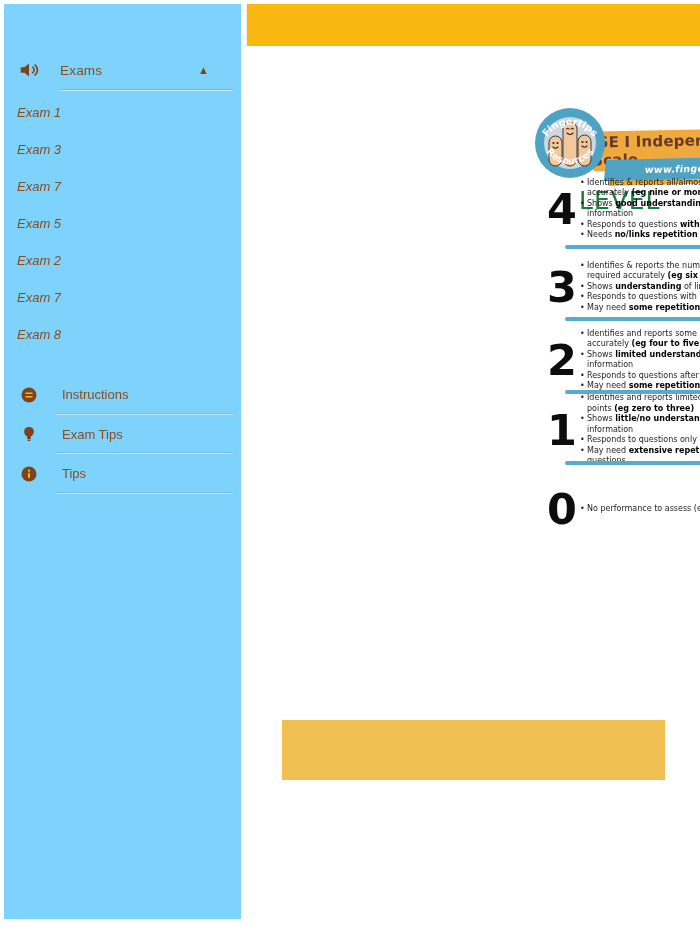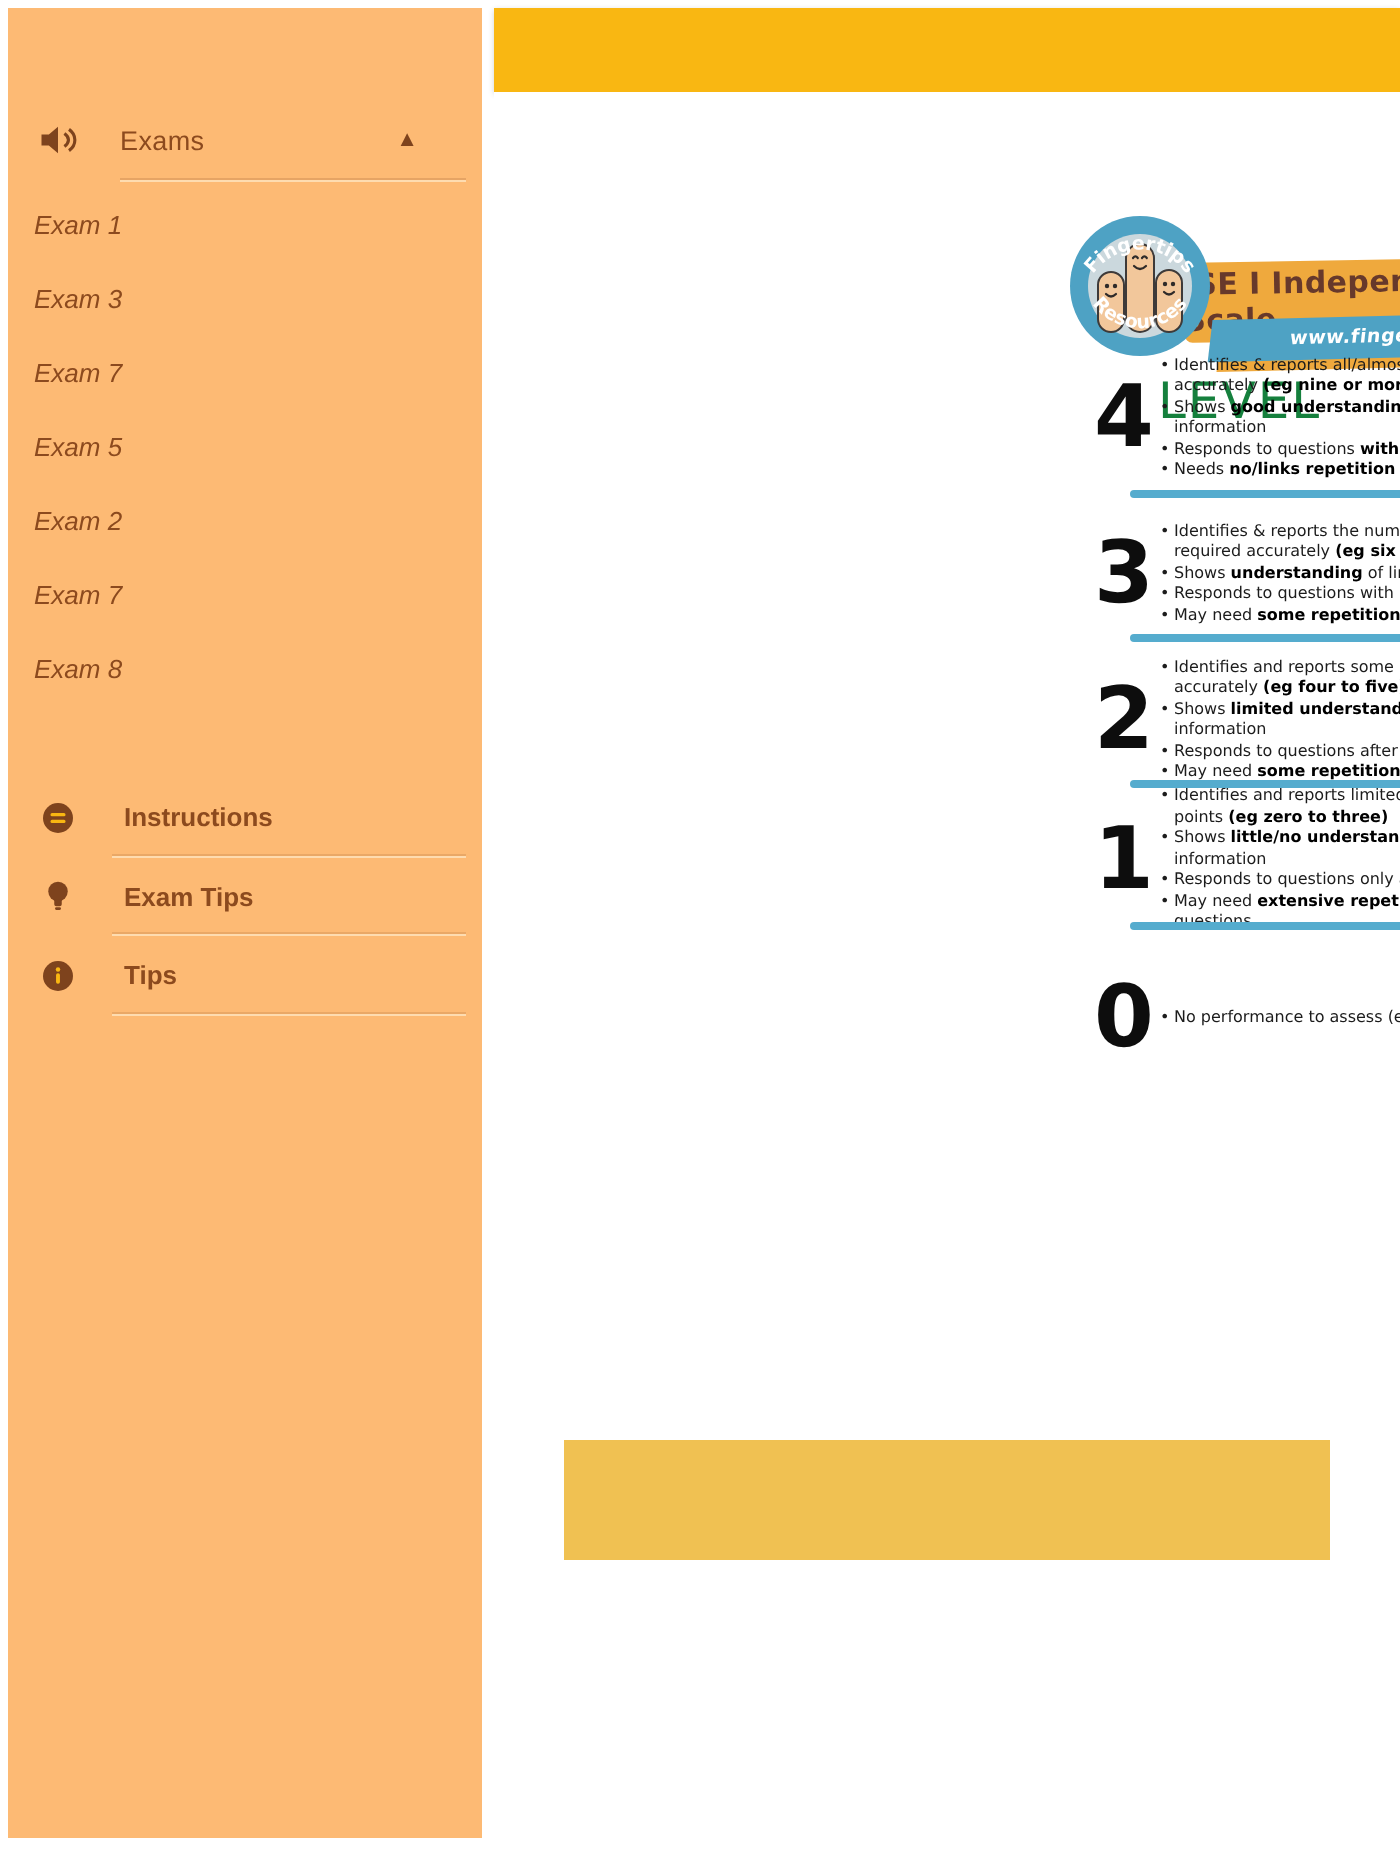--- a/index.html
+++ b/index.html
@@ -19,21 +19,21 @@
     position:absolute;left:0;top:50px;width:100%;height:32px;display:flex;align-items:center;cursor:pointer;
   }
   .side-header .hdr-icon{width:22px;height:22px;margin-left:14px;}
   .side-header .hdr-label{margin-left:20px;font-size:13.5px;letter-spacing:.2px;}
   .side-header .caret{margin-left:auto;margin-right:32px;font-size:11px;}
   .hdr-divider{position:absolute;left:56px;right:8px;top:86px;height:1px;background:rgba(255,248,225,.55);box-shadow:0 -1px 0 rgba(125,67,27,.18);}
   #exam-list{position:absolute;left:0;top:90px;width:100%;font-style:italic;}
   .exam-item{
     height:37px;line-height:37px;padding-left:13px;font-size:13px;cursor:pointer;
   }
-  #side-menu{position:absolute;left:0;top:385px;width:100%;font-weight:bold;}
+  #side-menu{position:absolute;left:0;top:371px;width:100%;}
   .menu-item{position:relative;height:39.5px;display:flex;align-items:center;cursor:pointer;}
   .menu-item .menu-icon{width:18px;height:18px;margin-left:16px;flex:0 0 18px;}
   .menu-item .menu-label{margin-left:24px;font-size:13px;}
   .menu-item .row-divider{position:absolute;left:52px;right:8px;bottom:0;height:1px;background:rgba(255,248,225,.55);box-shadow:0 -1px 0 rgba(125,67,27,.15);}
   
   #doc{position:absolute;left:247px;top:46px;right:0;bottom:0;background:#fff;}
   #banner{
     position:absolute;left:345px;top:83px;width:282px;height:40px;border-radius:4px;
     display:flex;align-items:center;justify-content:center;transform:rotate(-1deg);
     font-family:"DejaVu Sans", sans-serif;font-weight:bold;font-size:15px;letter-spacing:.2px;
@@ -59,21 +59,21 @@
   .lvl-bullets li::before{content:"\2022";position:absolute;left:0;top:0;}
   .lvl-bullets b{color:#000;}
   .hdiv{position:absolute;left:318px;width:296px;height:4px;border-radius:2px;}
   #bottom-bar{position:absolute;left:282px;top:720px;width:383px;height:60px;}
 </style>
 </head>
 <body>
 
 <div id="topbar-right" style="background: rgb(249, 183, 18);"></div>
 
-<nav id="sidebar" style="background: #fdba74; color: rgb(140, 74, 30);">
+<nav id="sidebar" style="background: #7dd3fc; color: rgb(140, 74, 30);">
   <div class="side-header">
     <span class="hdr-icon" id="hdr-icon-slot"><svg viewBox="0 0 24 24" width="22" height="22">
           <path d="M3 9v6h4l5 4.2V4.8L7 9H3z" fill="#7E431D"></path>
           <path d="M15.5 8.5c1.4 1 2.2 2.1 2.2 3.5s-.8 2.5-2.2 3.5" stroke="#7E431D" fill="none" stroke-width="1.7"></path>
           <path d="M18 6.2c2 1.4 3.2 3.3 3.2 5.8s-1.2 4.4-3.2 5.8" stroke="#7E431D" fill="none" stroke-width="1.7"></path>
         </svg></span>
     <span class="hdr-label">Exams</span>
     <span class="caret" style="color: rgb(126, 67, 29);">▲</span>
   </div>
   <div class="hdr-divider"></div>

